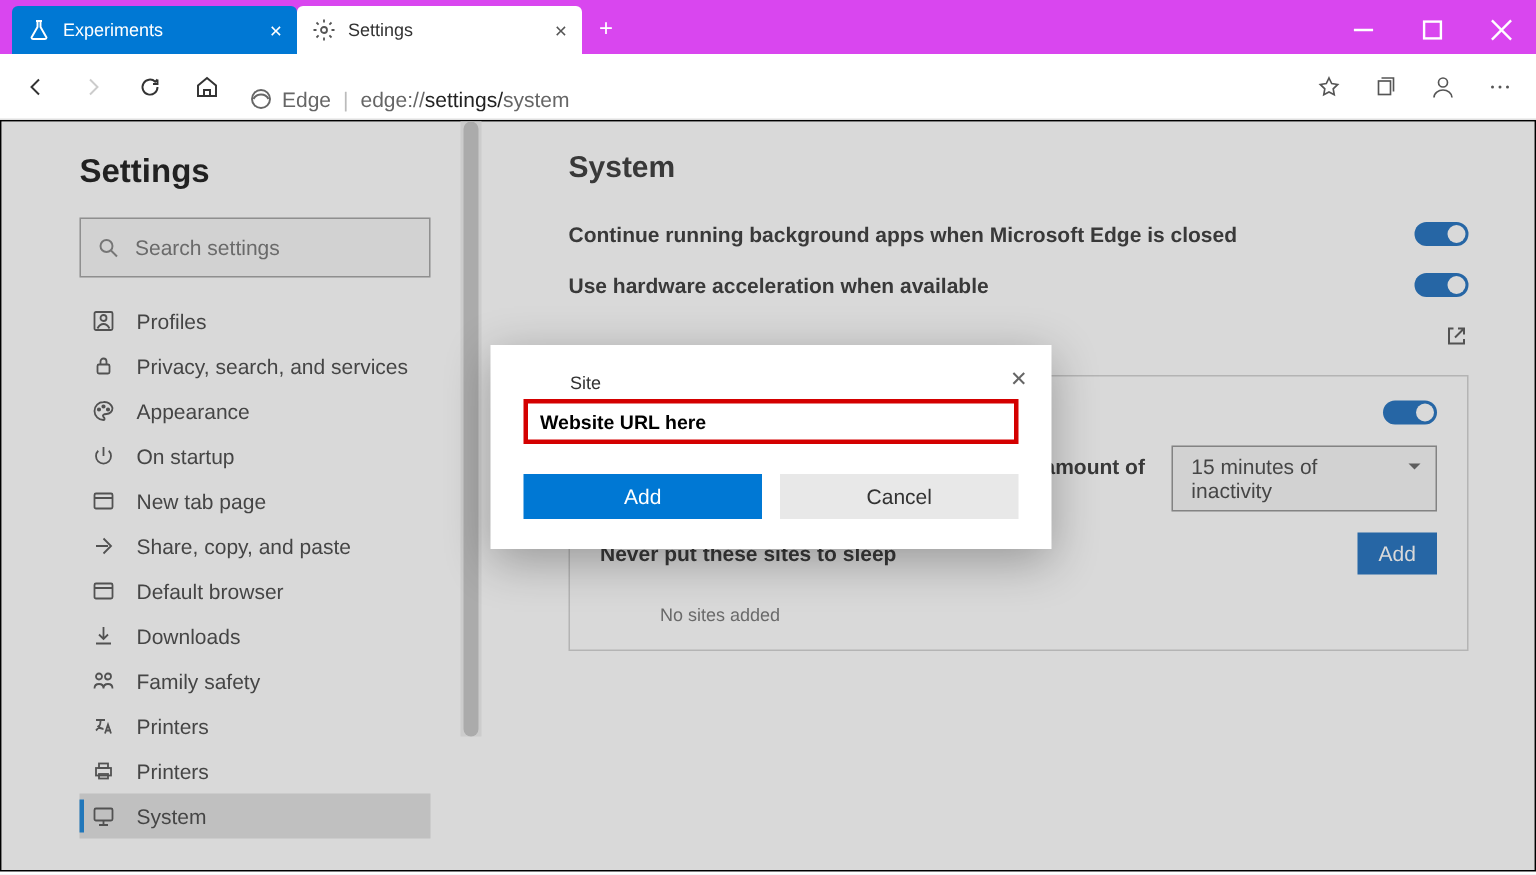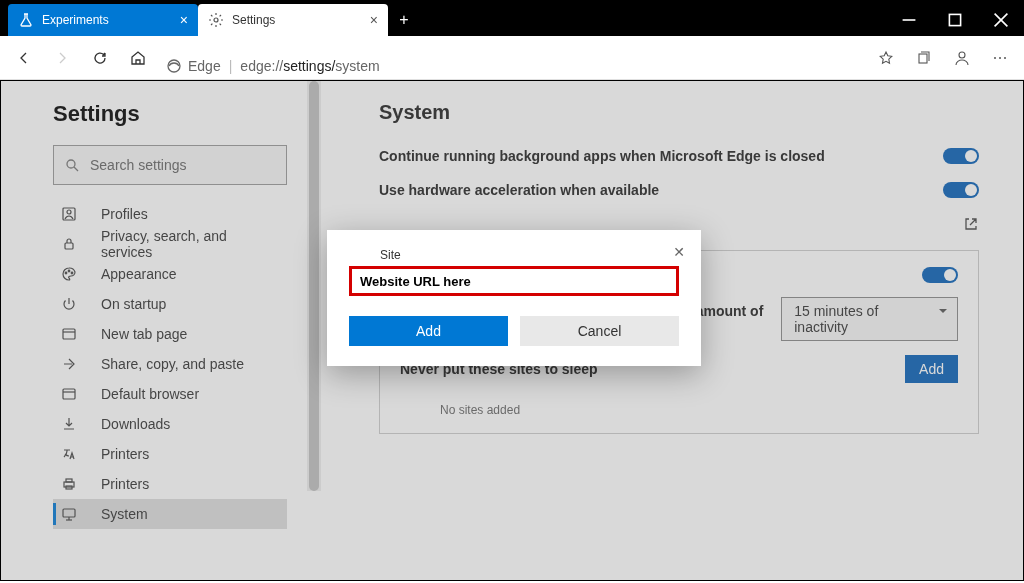--- a/index.html
+++ b/index.html
@@ -1,18 +1,18 @@
 <!DOCTYPE html>
 <html><head>
 <meta charset="utf-8">
 <style>
 * { margin: 0; padding: 0; box-sizing: border-box; font-family: "Segoe UI", sans-serif; }
 html, body { width: 1024px; height: 583px; overflow: hidden; background: #fff; }
 
-.titlebar { height: 36px; background: #000000; display: flex; align-items: flex-end; justify-content: flex-end; }
+.titlebar { height: 36px; background: #d946ef; display: flex; align-items: flex-end; justify-content: flex-end; }
 .tab { height: 32px; display: flex; align-items: center; padding: 0 10px; font-size: 12px; color: #fff; gap: 8px; border-radius: 4px 4px 0 0; min-width: 190px; }
 .tab.inactive { background: #0078d4; }
 .tab.active { background: #fff; color: #333; }
 .tab .favicon { width: 16px; height: 16px; display: flex; align-items: center; justify-content: center; }
 .tab .close { margin-left: auto; font-size: 14px; cursor: pointer; }
 .newtab { width: 32px; height: 32px; display: flex; align-items: center; justify-content: center; color: #fff; font-size: 16px; }
 .win-controls { margin-left: auto; display: flex; }
 .win-btn { width: 46px; height: 32px; display: flex; align-items: center; justify-content: center; color: #fff; }
 
 .toolbar { height: 44px; background: #fff; border-bottom: 1px solid #e0e0e0; display: flex; align-items: center; padding: 0 6px; gap: 2px; }
@@ -23,21 +23,21 @@
 .addr .sep { color: #bbb; }
 .addr .url { color: #666; }
 .addr .url .dark { color: #222; }
 
 .content { position: relative; height: calc(583px - 36px - 44px - 2px); display: flex; border: 1px solid #000; }
 .overlay { position: absolute; inset: 0; background: rgba(120,120,120,0.28); pointer-events: none; z-index: 5; }
 
 .side { width: 320px; padding: 20px 0 0 52px; border-right: none; position: relative; }
 .side h1 { font-size: 22px; font-weight: 600; margin-bottom: 18px; }
 .search-box { width: 234px; height: 40px; border: 1px solid #999; background: #f5f5f5; display: flex; align-items: center; padding: 0 10px; gap: 10px; color: #666; font-size: 14px; margin-bottom: 14px; }
-.nav-item { display: flex; align-items: center; gap: 24px; height: 30px; padding: 0 8px; font-size: 14px; color: #333; cursor: pointer; width: 234px; }
+.nav-item { display: flex; align-items: center; gap: 14px; height: 30px; padding: 0 8px; font-size: 14px; color: #333; cursor: pointer; width: 234px; }
 .nav-item.selected { background: #ddd; position: relative; }
 .nav-item.selected::before { content: ""; position: absolute; left: 0; top: 4px; bottom: 4px; width: 3px; background: #0078d4; }
 .nav-icon { width: 16px; height: 16px; display: flex; align-items: center; justify-content: center; color: #444; font-size: 14px; }
 
 .scrollbar { position: absolute; right: 0; top: 0; width: 14px; height: 410px; background: #eee; }
 .scroll-thumb { position: absolute; left: 2px; right: 2px; top: 0; height: 410px; background: #bfbfbf; border-radius: 5px; }
 
 .main { flex: 1; padding: 20px 44px 0 58px; position: relative; font-size: 14px; color: #222; }
 .main h2 { font-size: 20px; font-weight: 600; margin-bottom: 24px; }
 .row { display: flex; align-items: center; justify-content: space-between; margin-bottom: 18px; }
@@ -251,20 +251,30 @@
         <span class="nav-icon">
           <svg viewBox="0 0 16 16" fill="none" stroke="#444" stroke-width="1.2">
             <path d="M8 2v8M5 7l3 3 3-3M3 13h10"></path>
           </svg>
         </span>
         <span>Downloads</span>
       </div>
     <div class="nav-item">
         <span class="nav-icon">
           <svg viewBox="0 0 16 16" fill="none" stroke="#444" stroke-width="1.2">
+            <circle cx="5" cy="5" r="2"></circle>
+            <circle cx="11" cy="5" r="2"></circle>
+            <path d="M2 13c0-2 1-3 3-3s3 1 3 3M8 13c0-2 1-3 3-3s3 1 3 3"></path>
+          </svg>
+        </span>
+        <span>Family safety</span>
+      </div>
+    <div class="nav-item">
+        <span class="nav-icon">
+          <svg viewBox="0 0 16 16" fill="none" stroke="#444" stroke-width="1.2">
             <path d="M3 4h6M6 4v1c0 3-2 5-3 6M4 8c1 1 3 2 4 2M9 13l2-6 2 6M10 11h3"></path>
           </svg>
         </span>
         <span>Printers</span>
       </div>
     <div class="nav-item">
         <span class="nav-icon">
           <svg viewBox="0 0 16 16" fill="none" stroke="#444" stroke-width="1.2">
             <rect x="3" y="6" width="10" height="5"></rect>
             <rect x="5" y="3" width="6" height="3"></rect>

